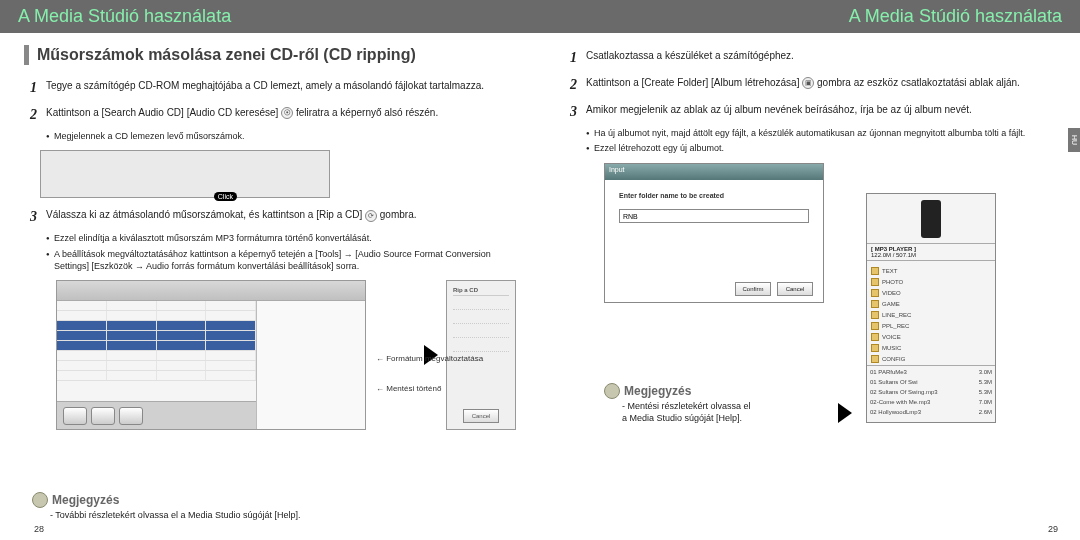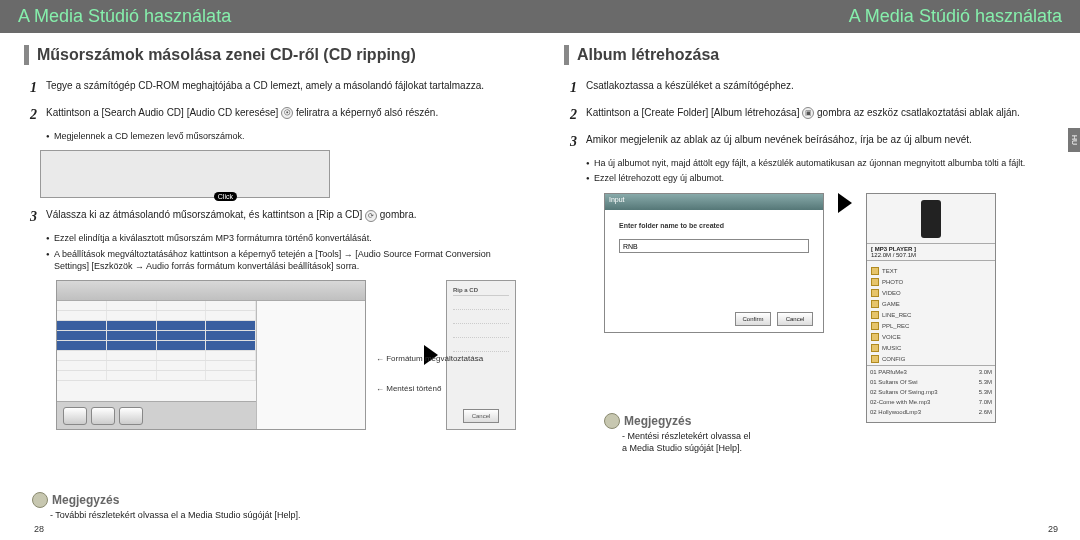--- a/index.html
+++ b/index.html
@@ -186,21 +186,21 @@
     width:130px; height:230px; border:1px solid #888; background:#f4f4f4;
     display:flex; flex-direction:column; font-size:6px;
   }
   .device-top{ height:50px; border-bottom:1px solid #aaa; display:flex; align-items:center; justify-content:center;}
   .device-top .dev{ width:20px; height:38px; background:#222; border-radius:3px;}
   .device-tree{ flex:1; overflow:hidden; padding:4px;}
   .tree-item{ height:11px; display:flex; align-items:center; gap:3px; color:#444;}
   .tree-item .f{ width:8px;height:8px;background:#e6c46a;border:1px solid #b08a20;}
   .device-list{ border-top:1px solid #aaa; padding:3px;}
   .file-row{ height:10px; display:flex; justify-content:space-between; color:#444;}
-  .right-figs { display:flex; align-items:flex-start; gap:14px; margin-top:6px; margin-left:40px;}
+  .right-figs { display:flex; align-items:flex-end; gap:14px; margin-top:6px; margin-left:40px;}
   .right-left-col{ display:flex; flex-direction:column; gap:80px;}
 </style>
 </head>
 <body>
 
 <div class="spread">
 
   <div class="page left">
     <div class="header-bar">
       <span>A Media Stúdió használata</span>
@@ -325,21 +325,20 @@
       <div class="note-title">Megjegyzés</div>
       <div class="note-line">- További részletekért olvassa el a Media Studio súgóját [Help].</div>
     </div>
     <div class="page-num">28</div>
   </div>
 
   <div class="page right">
     <div class="header-bar">
       <span>A Media Stúdió használata</span>
     </div>
-    <div class="section-title">Album létrehozása</div>
 
     <div class="step">
       <div class="step-num">1</div>
       <div class="step-text">Csatlakoztassa a készüléket a  számítógéphez.</div>
     </div>
     <div class="step">
       <div class="step-num">2</div>
       <div class="step-text">
         <span>Kattintson a [Create Folder] [Album létrehozása]</span>
         <span class="inline-icon">▣</span>

